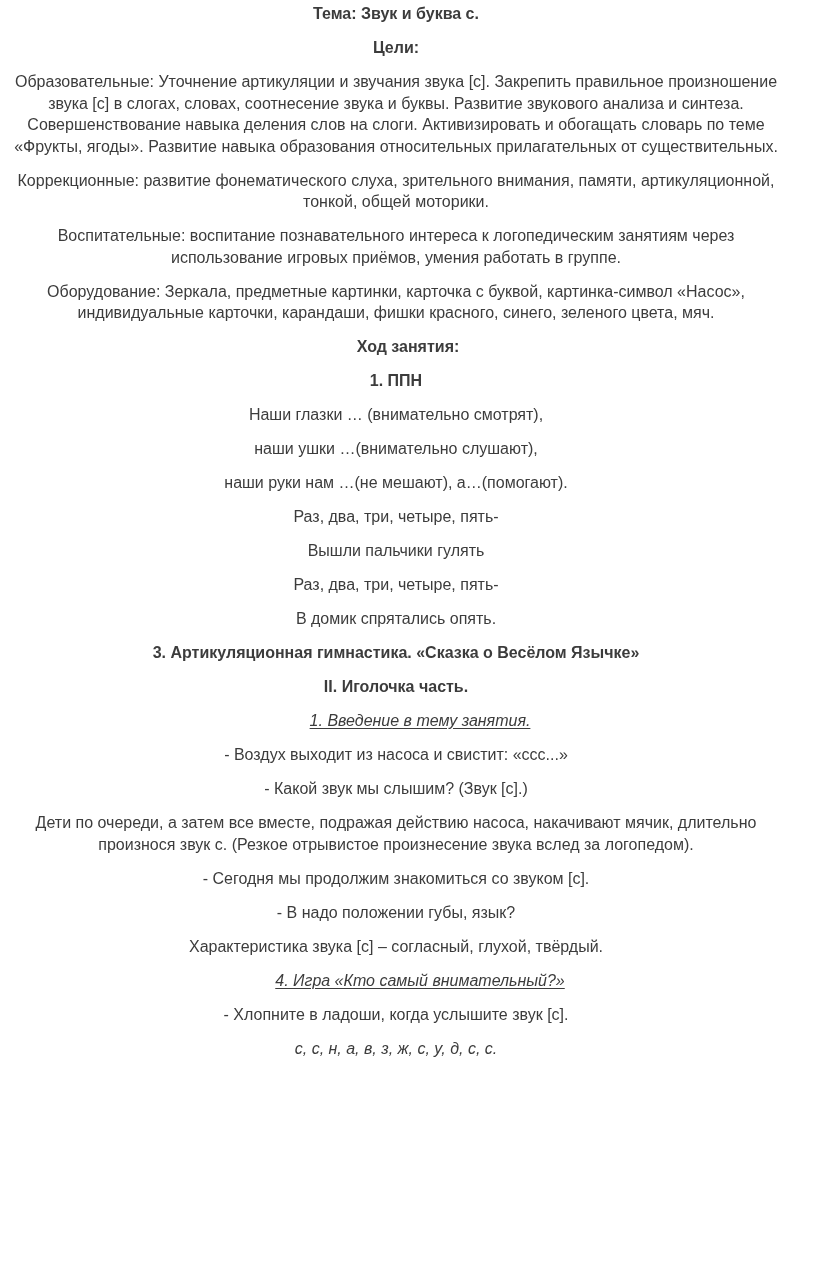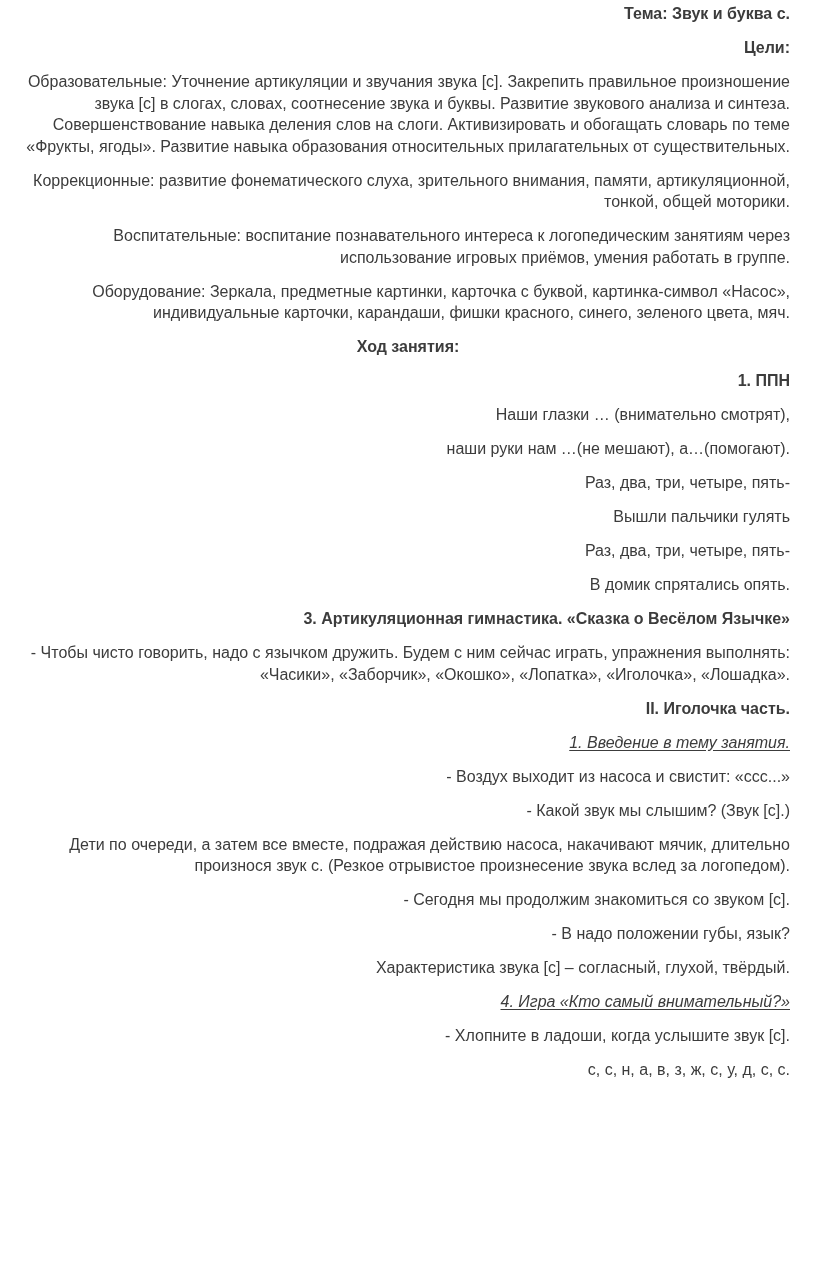--- a/index.html
+++ b/index.html
@@ -14,65 +14,66 @@
     font-family: "Liberation Sans", "DejaVu Sans", sans-serif;
     overflow: hidden;
   }
   .doc {
     padding: 3px 26px 0 2px;
   }
   .para {
     margin: 0 0 12.5px 0;
     font-size: 16px;
     line-height: 21.5px;
-    text-align: right;
+    text-align: center;
   }
   .center-bold {
     font-weight: 700;
     text-align: center;
     margin-right: -24px; 
   }
   .bold {
     font-weight: 700;
   }
   .lead b {
     font-weight: 400;
     font-style: normal;
   }
   .italic-underline {
     font-style: italic;
     text-decoration: underline;
     text-underline-offset: 2px;
     margin-left: 48px;
   }
   .italic {
+    font-style: italic;
     margin-top: 10px;
   }
 </style>
 </head>
 <body>
 
 <div class="doc">
   <div id="doc-body">
       <p class="para bold">Тема: Звук и буква с.</p>
       <p class="para bold">Цели:</p>
       <p class="para lead"><b>Образовательные:</b> <span>Уточнение артикуляции и звучания звука [с]. Закрепить правильное произношение звука [с] в слогах, словах, соотнесение звука и буквы. Развитие звукового анализа и синтеза. Совершенствование навыка деления слов на слоги. Активизировать и обогащать словарь по теме «Фрукты, ягоды». Развитие навыка образования относительных прилагательных от существительных.</span></p>
       <p class="para lead"><b>Коррекционные:</b> <span>развитие фонематического слуха, зрительного внимания, памяти, артикуляционной, тонкой, общей моторики.</span></p>
       <p class="para lead"><b>Воспитательные:</b> <span>воспитание познавательного интереса к логопедическим занятиям через использование игровых приёмов, умения работать в группе.</span></p>
       <p class="para lead"><b>Оборудование:</b> <span>Зеркала, предметные картинки, карточка с буквой, картинка-символ «Насос», индивидуальные карточки, карандаши, фишки красного, синего, зеленого цвета, мяч.</span></p>
       <p class="para center-bold">Ход занятия:</p>
       <p class="para bold">1. ППН</p>
       <p class="para body">Наши глазки … (внимательно смотрят),</p>
+      <p class="para body">наши ушки …(внимательно слушают),</p>
       <p class="para body">наши руки нам …(не мешают), а…(помогают).</p>
       <p class="para body">Раз, два, три, четыре, пять-</p>
       <p class="para body">Вышли пальчики гулять</p>
       <p class="para body">Раз, два, три, четыре, пять-</p>
       <p class="para body">В домик спрятались опять.</p>
       <p class="para bold">3. Артикуляционная гимнастика. «Сказка о Весёлом Язычке»</p>
-      <p class="para body">- Чтобы чисто говорить, надо с язычком дружить. Будем с ним сейчас играть, упражнения выполнять: «Часики», «Заборчик», «Окошко», «Лопатка», «Иголочка», «Лошадка».</p>
       <p class="para bold">II. Иголочка часть.</p>
       <p class="para italic-underline">1. Введение в тему занятия.</p>
       <p class="para body">- Воздух выходит из насоса и свистит: «ссс...»</p>
       <p class="para body">- Какой звук мы слышим? (Звук [с].)</p>
       <p class="para body">Дети по очереди, а затем все вместе, подражая действию насоса, накачивают мячик, длительно произнося звук с. (Резкое отрывистое произнесение звука вслед за логопедом).</p>
       <p class="para body">- Сегодня мы продолжим знакомиться со звуком [с].</p>
       <p class="para body">- В надо положении губы, язык?</p>
       <p class="para body">Характеристика звука [с] – согласный, глухой, твёрдый.</p>
       <p class="para italic-underline">4. Игра «Кто самый внимательный?»</p>
       <p class="para body">- Хлопните в ладоши, когда услышите звук [с].</p>

